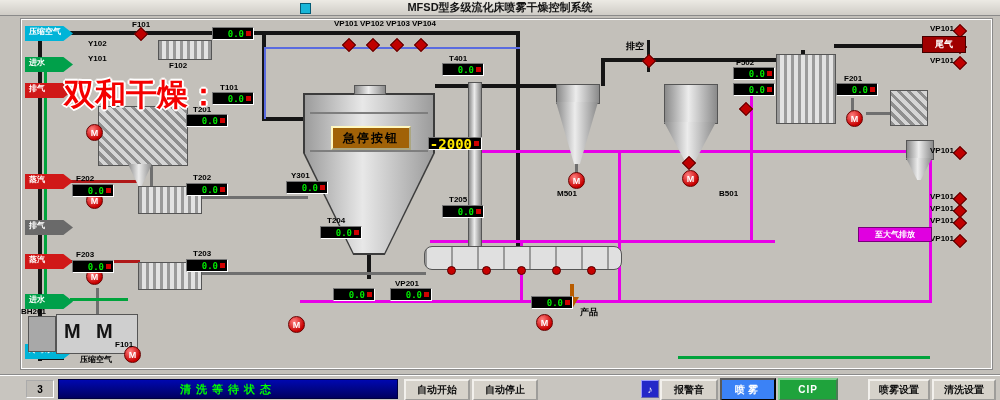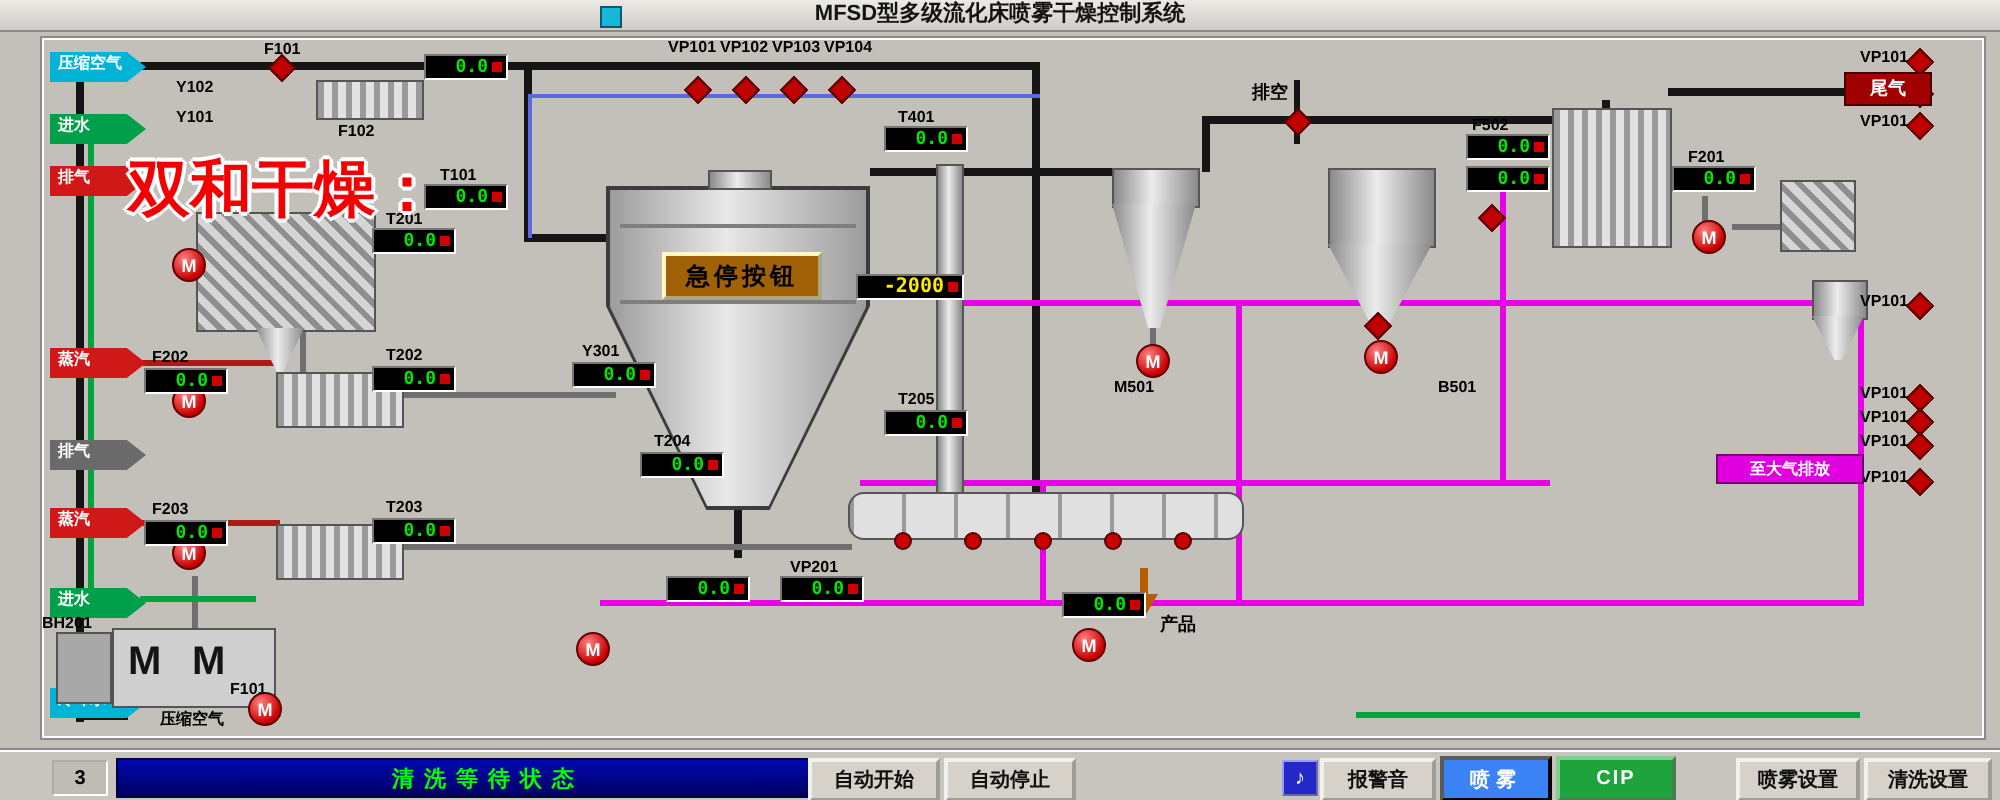--- a/index.html
+++ b/index.html
@@ -19,21 +19,21 @@
   .feed{position:absolute;width:48px;height:15px;display:flex;align-items:flex-start;padding-left:4px;box-sizing:border-box;color:#fff;font-size:8px;font-weight:bold;clip-path:polygon(0 0,80% 0,100% 50%,80% 100%,0 100%);}
   .fc{background:#00B4D8;}.fg{background:#00A04A;}.fr{background:#D01818;}.fgy{background:#6A6A6A;}
   
   .tag{position:absolute;font-size:8px;font-weight:bold;color:#000;white-space:nowrap;}
   .tagc{font-size:9px;}
   
   .disp{position:absolute;width:42px;height:13px;background:#000;border:1px solid;border-color:#777 #fff #fff #777;display:flex;align-items:center;justify-content:flex-end;padding-right:9px;box-sizing:border-box;}
   .disp span{color:#00E800;font:bold 9px "DejaVu Sans Mono",monospace;}
   .disp .dot{position:absolute;right:2px;top:3px;width:5px;height:5px;background:#D00000;}
   .disp.wide{width:54px;}
-  .disp.yel span{color:#FFE800;font-size:10px;margin-left:27px;}
+  .disp.yel span{color:#FFE800;font-size:14px;margin-left:27px;}
   
   .valve{position:absolute;width:8px;height:8px;background:#C00000;border:1px solid #500;transform:rotate(45deg);}
   .pump{position:absolute;width:15px;height:15px;border-radius:50%;background:radial-gradient(circle at 35% 30%,#FF8080,#C80000 70%);border:1px solid #600;color:#fff;font-size:9px;font-weight:bold;display:flex;align-items:center;justify-content:center;}
   .dotv{position:absolute;width:7px;height:7px;border-radius:50%;background:#C80000;border:1px solid #500;}
   .eq{position:absolute;border:1px solid #555;}
   .vstripe{background:repeating-linear-gradient(90deg,#9a9a9a 0 3px,#e2e2e2 3px 7px);}
   .hatch{background:repeating-linear-gradient(45deg,#8f8f8f 0 3px,#d5d5d5 3px 7px);}
   .cyl{background:linear-gradient(90deg,#8a8a8a,#ececec 45%,#8a8a8a);}
   .cone{position:absolute;background:linear-gradient(90deg,#8a8a8a,#ececec 45%,#8a8a8a);clip-path:polygon(0 0,100% 0,57% 100%,43% 100%);}
   .dryo{position:absolute;background:#3c3c3c;clip-path:polygon(0 0,100% 0,100% 37%,62% 100%,38% 100%,0 37%);}
@@ -49,21 +49,21 @@
   
   .obox{position:absolute;color:#fff;font-weight:bold;display:flex;align-items:center;justify-content:center;}
   .tailgas{background:#A00000;border:1px solid #400;font-size:9px;}
   .atm{background:#E000E0;border:1px solid #707;font-size:8px;}
   .mblk{position:absolute;font-size:20px;font-weight:bold;color:#141414;}
   
   #bottom{position:absolute;left:0;top:374px;width:1000px;height:26px;background:#C8C5BF;border-top:1px solid #8a8a8a;box-shadow:inset 0 1px 0 #fff;}
   .btn{position:absolute;background:#D6D2CA;border:2px outset #F2F0EC;font-size:10px;font-weight:bold;color:#111;display:flex;align-items:center;justify-content:center;cursor:pointer;white-space:nowrap;}
   .btn.dark{background:#3b82f6;color:#fff;border:2px outset #5a5a5a;letter-spacing:3px;}
   .btn.green{background:#1FA33C;color:#fff;border:2px outset #7ED08F;letter-spacing:1px;}
-  .status{position:absolute;background:linear-gradient(#0008B0,#000060);border:1px solid #000040;color:#00FF00;font-weight:bold;font-size:11px;display:flex;align-items:center;justify-content:center;letter-spacing:5px;padding-left:16px;}
+  .status{position:absolute;background:linear-gradient(#0008B0,#000060);border:1px solid #000040;color:#00FF00;font-weight:bold;font-size:11px;display:flex;align-items:center;justify-content:center;letter-spacing:5px;}
   .counter{position:absolute;background:#BFBCB6;border:1px inset #fff;font-size:10px;font-weight:bold;color:#000;display:flex;align-items:center;justify-content:center;}
   .aicon{position:absolute;width:16px;height:16px;background:#2428C8;border:1px outset #9a9aff;color:#fff;font-size:10px;display:flex;align-items:center;justify-content:center;cursor:pointer;}
 </style>
 </head>
 <body>
 
 <div id="app">
 
   <div id="hdr">
     <div class="hicon"></div>

